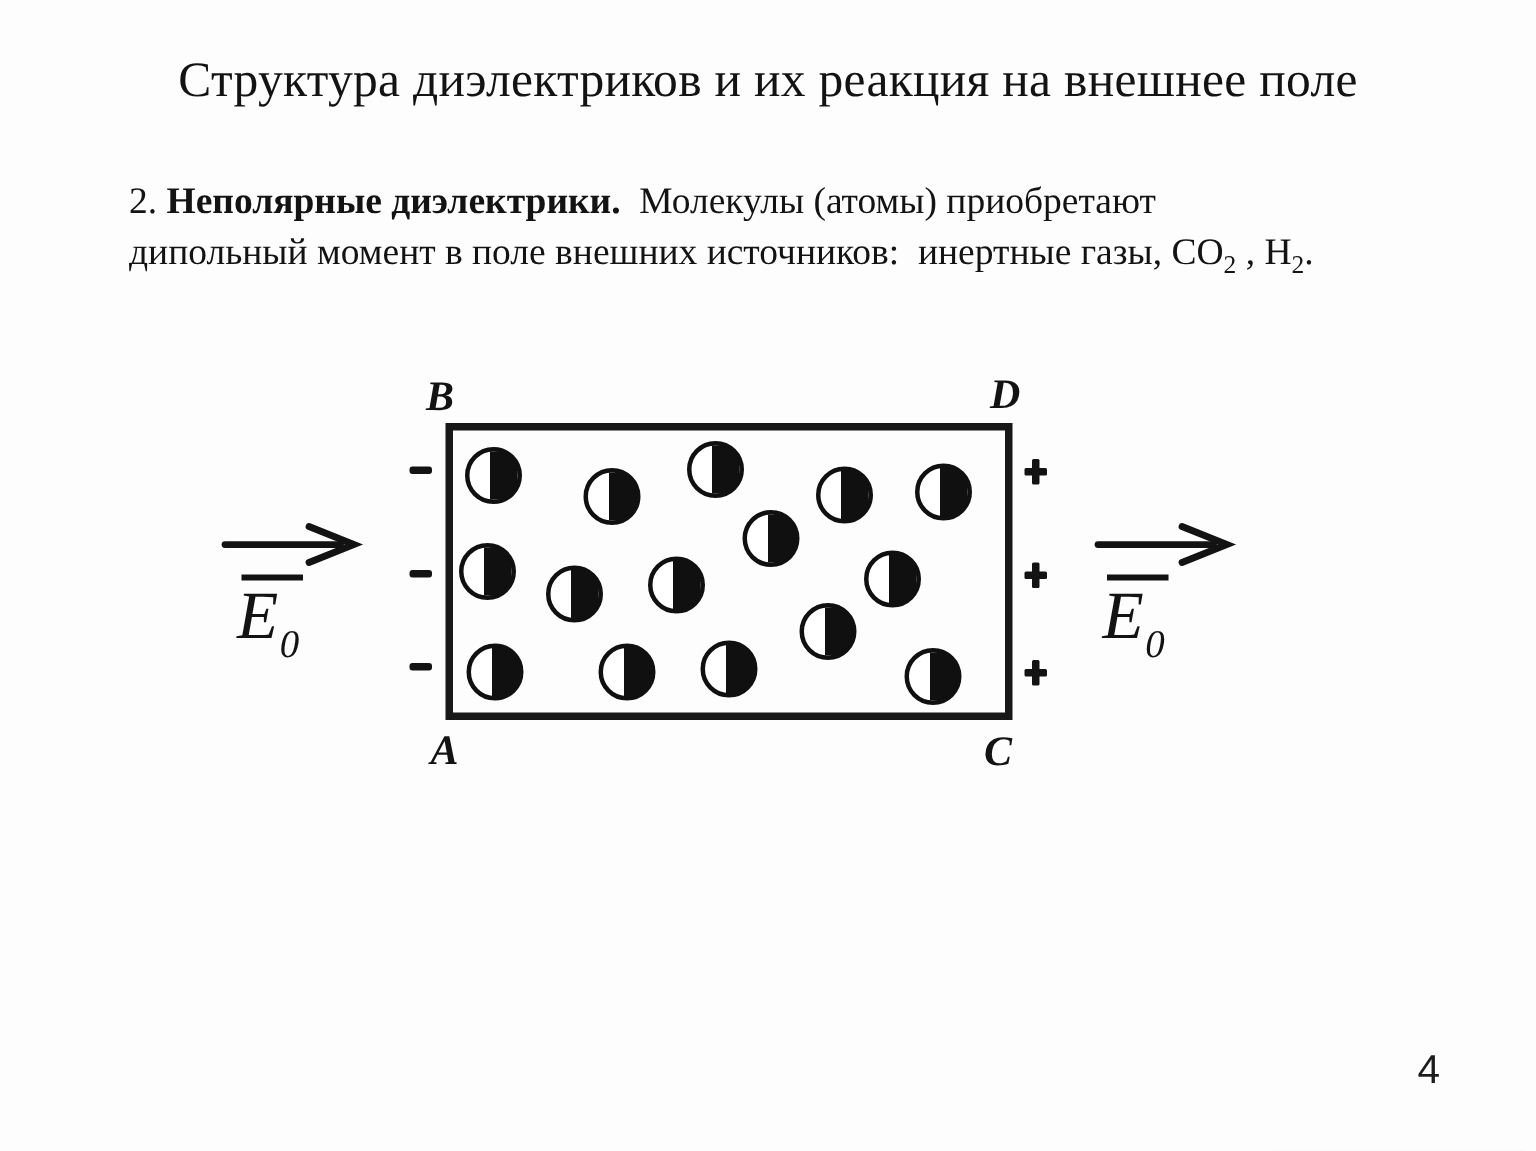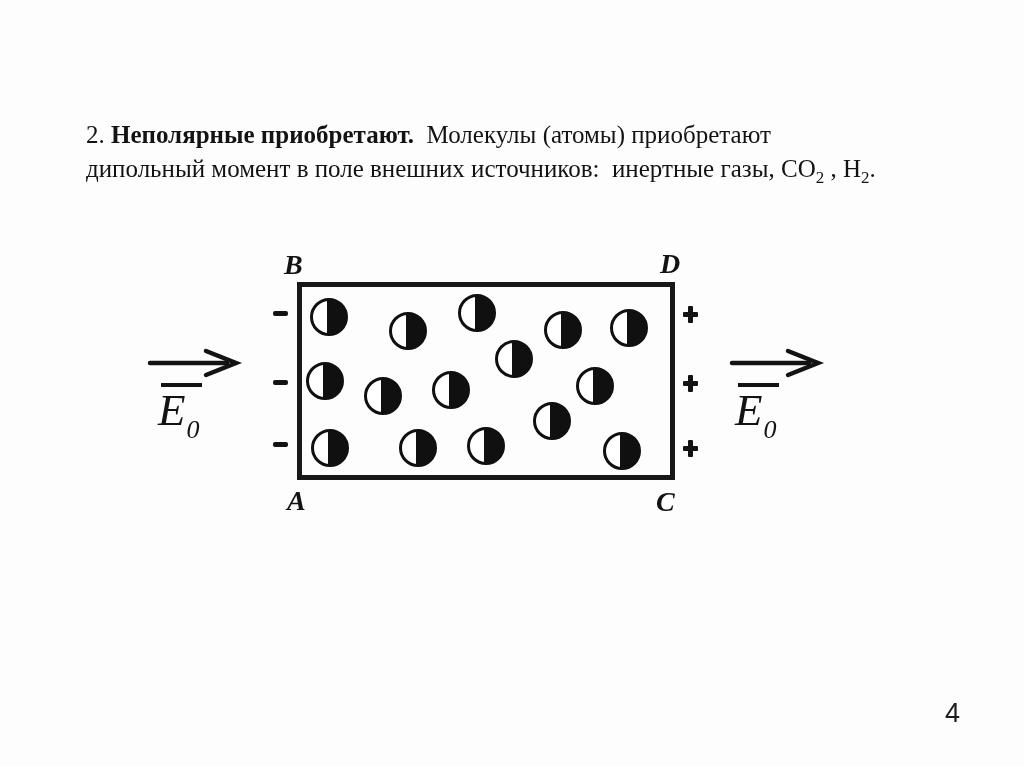--- a/index.html
+++ b/index.html
@@ -87,23 +87,24 @@
     position:absolute;left:945px;top:698px;
     font-family:"Liberation Sans",sans-serif;
     font-size:27px;color:#1c1c1c;
   }
 </style>
 </head>
 <body>
 
 <div class="slide">
 
+  <h1 class="slide-title">Структура диэлектриков и их реакция на внешнее поле</h1>
 
   <p class="body-text">
-    <span>2.&nbsp;</span><span class="term">Неполярные приобретают.</span><span>&nbsp; Молекулы (атомы) приобретают</span><br>
+    <span>2.&nbsp;</span><span class="term">Неполярные диэлектрики.</span><span>&nbsp; Молекулы (атомы) приобретают</span><br>
     <span>дипольный момент в поле внешних источников:&nbsp; инертные газы, CO</span><sub>2</sub><span>&nbsp;, H</span><sub>2</sub><span>.</span>
   </p>
 
   <div>
 
     <svg class="field-arrow" style="left:147px;top:346px" width="96" height="34" viewBox="0 0 96 34">
       <path d="M3 17 H80" stroke="#131313" stroke-width="4.5" fill="none" stroke-linecap="round"></path>
       <path d="M59 5 L89 17 L59 29" stroke="#131313" stroke-width="4.5" fill="none" stroke-linecap="round" stroke-linejoin="miter"></path>
     </svg>
 

